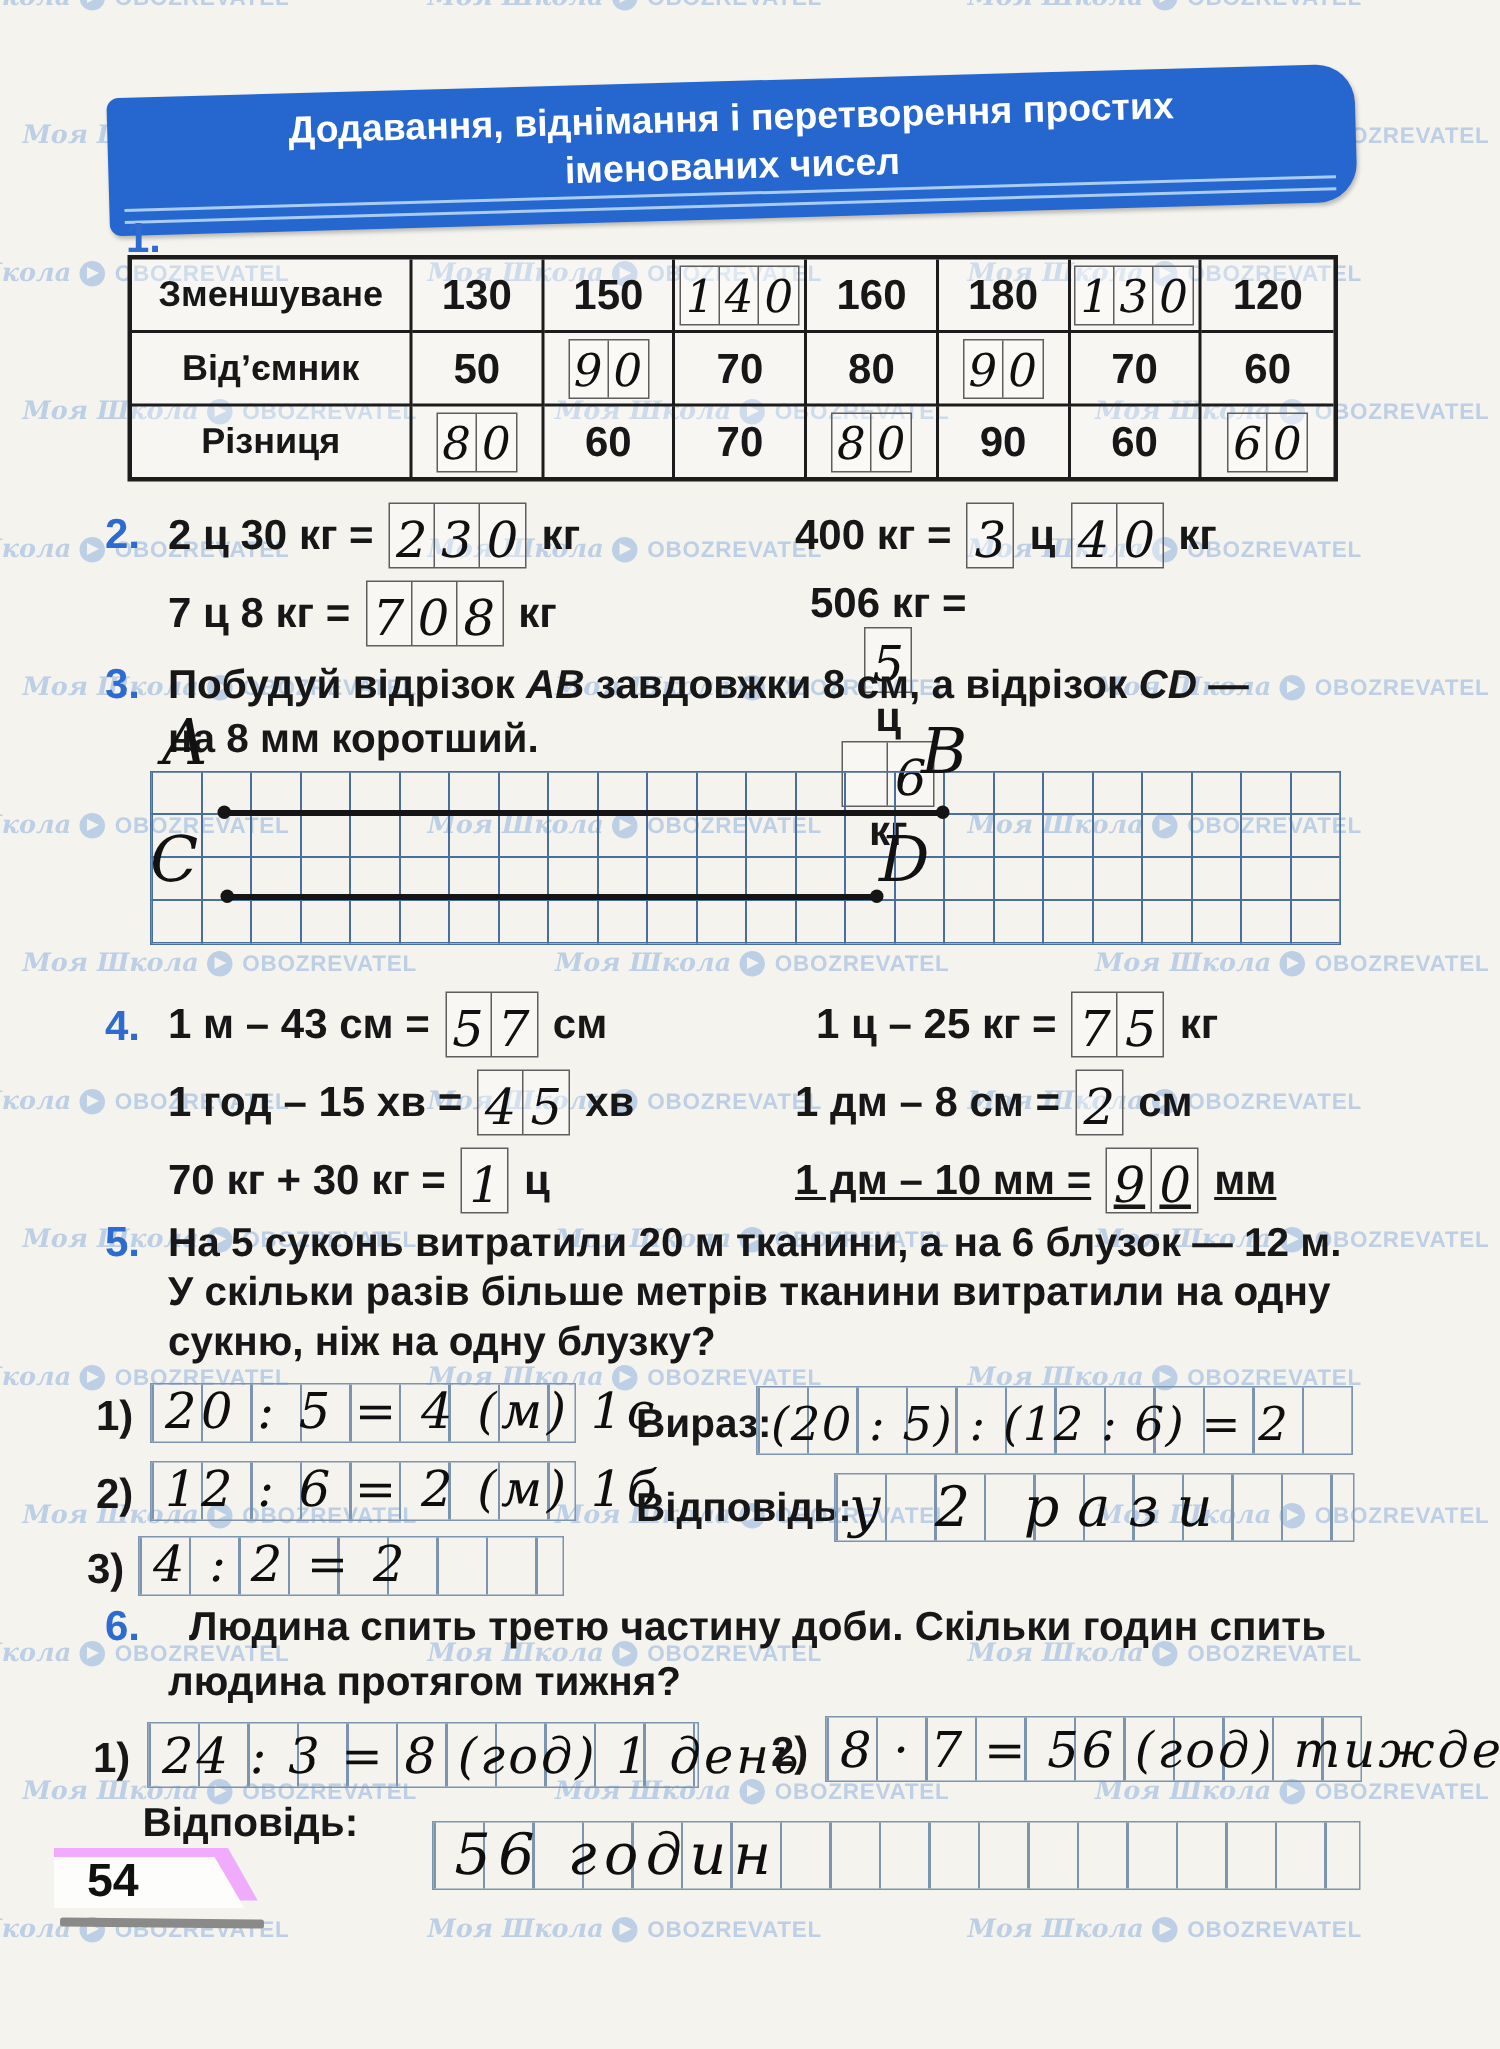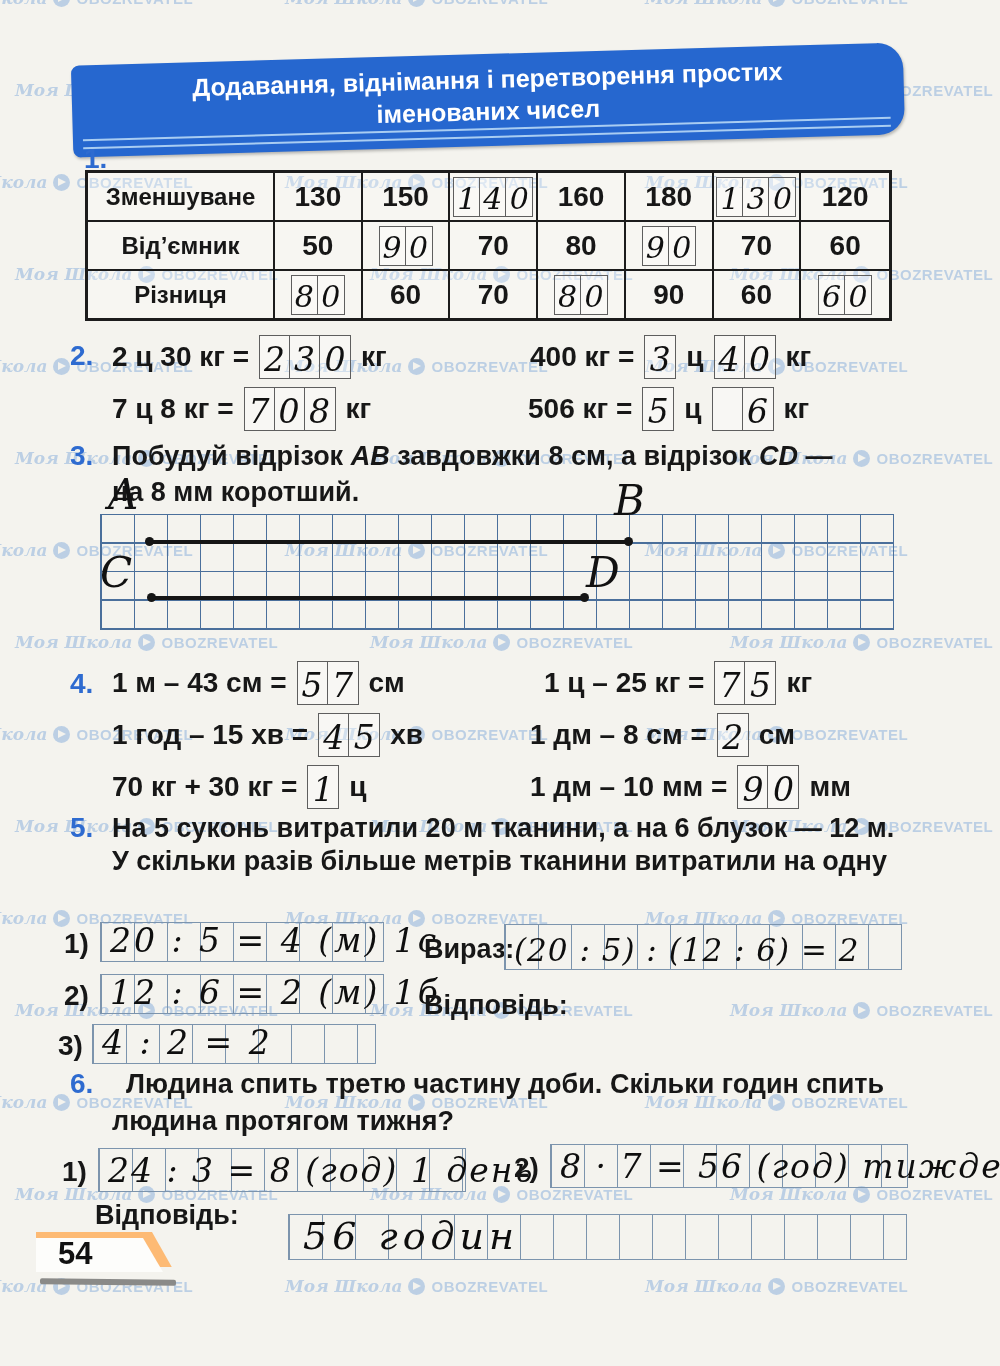--- a/index.html
+++ b/index.html
@@ -55,21 +55,21 @@
   .seg::before,.seg::after{content:"";position:absolute;top:-3px;width:9px;height:9px;border-radius:50%;background:#151515;}
   .seg::before{left:-3px;} .seg::after{right:-3px;}
   .seglabel{position:absolute;font-family:"DejaVu Serif",serif;font-style:italic;font-size:42px;color:#111;line-height:1;}
   
   .strip{position:absolute;border:1.6px solid #7c94ad;background:repeating-linear-gradient(90deg,#7c94ad 0 1.4px,transparent 1.4px 33px);}
   .hw{font-family:"DejaVu Serif",serif;font-style:italic;color:#0e0e0e;white-space:nowrap;}
   .strip .hw{position:absolute;left:9px;bottom:1px;font-size:33px;letter-spacing:3px;}
   .steplabel{position:absolute;font-weight:700;font-size:28px;}
   .anslabel{position:absolute;font-weight:700;font-size:27px;}
   
-  .badge{position:absolute;left:36px;top:1232px;width:142px;height:35px;background:#fdba74;
+  .badge{position:absolute;left:36px;top:1232px;width:142px;height:35px;background:#f0abfc;
     clip-path:polygon(0 0,116px 0,142px 46px,0 46px);}
   .badge-inner{position:absolute;left:0;top:6px;width:130px;height:34px;background:#fdfdfb;
     clip-path:polygon(0 0,107px 0,127px 34px,0 34px);}
   .pagenum{position:absolute;left:22px;top:4px;font-weight:700;font-size:31px;color:#111;}
   .badge-shadow{position:absolute;left:40px;top:1279px;width:136px;height:6px;background:#8a8a88;transform:rotate(.6deg);border-radius:2px;}
 </style>
 </head>
 <body>
 
 <div class="page">
@@ -427,21 +427,21 @@
       <span class="hwbox boxdigits">
           <span class="d">3</span>
         </span>
       <span>ц</span>
       <span class="hwbox boxdigits">
           <span class="d">4</span>
           <span class="d">0</span>
         </span>
       <span>кг</span>
     </div>
-    <div class="eq" style="left:528px;top:386px;">
+    <div class="eq" style="left:540px;top:386px;flex-direction:column;">
       <span>506 кг =</span>
       <span class="hwbox boxdigits">
           <span class="d">5</span>
         </span>
       <span>ц</span>
       <span class="hwbox boxdigits">
           <span class="d"></span>
           <span class="d">6</span>
         </span>
       <span>кг</span>
@@ -493,51 +493,55 @@
         </span>
       <span>кг</span>
     </div>
     <div class="eq" style="left:530px;top:712px;">
       <span>1 дм – 8 см =</span>
       <span class="hwbox boxdigits">
           <span class="d">2</span>
         </span>
       <span>см</span>
     </div>
-    <div class="eq" style="left:530px;top:764px;">
+    <div class="eq" style="left:530px;top:764px;text-decoration:underline;">
       <span>1 дм – 10 мм =</span>
       <span class="hwbox boxdigits">
           <span class="d">9</span>
           <span class="d">0</span>
         </span>
       <span>мм</span>
     </div>
 
     <div class="exnum" style="left:70px;top:812px;">5.</div>
     <div class="ptextline" style="left:112px;top:812px;">На 5 суконь витратили 20 м тканини, а на 6 блузок — 12 м.</div>
     <div class="ptextline" style="left:112px;top:845px;">У скільки разів більше метрів тканини витратили на одну</div>
+    <div class="ptextline" style="left:112px;top:878px;">сукню, ніж на одну блузку?</div>
 
     <div class="steplabel" style="left:64px;top:928px;">1)</div>
     <div class="strip" style="left:100px;top:922px;width:282px;height:38px;">
       <span class="hw">20 : 5 = 4 (м) 1с</span>
     </div>
     <div class="steplabel" style="left:64px;top:980px;">2)</div>
     <div class="strip" style="left:100px;top:974px;width:282px;height:38px;">
       <span class="hw">12 : 6 = 2 (м) 1б</span>
     </div>
     <div class="steplabel" style="left:58px;top:1030px;">3)</div>
     <div class="strip" style="left:92px;top:1024px;width:282px;height:38px;">
       <span class="hw">4 : 2 = 2</span>
     </div>
 
     <div class="anslabel" style="left:424px;top:934px;">Вираз:</div>
     <div class="strip" style="left:504px;top:924px;width:396px;height:44px;">
       <span class="hw" style="font-size:31px;letter-spacing:1px;">(20 : 5) : (12 : 6) = 2</span>
     </div>
     <div class="anslabel" style="left:424px;top:990px;">Відповідь:</div>
+    <div class="strip" style="left:556px;top:982px;width:345px;height:44px;">
+      <span class="hw" style="font-size:37px;letter-spacing:12px;">у 2 рази</span>
+    </div>
 
     <div class="exnum" style="left:70px;top:1068px;">6.</div>
     <div class="ptextline" style="left:126px;top:1068px;">Людина спить третю частину доби. Скільки годин спить</div>
     <div class="ptextline" style="left:112px;top:1105px;">людина протягом тижня?</div>
 
     <div class="steplabel" style="left:62px;top:1156px;">1)</div>
     <div class="strip" style="left:98px;top:1148px;width:366px;height:42px;">
       <span class="hw" style="letter-spacing:2px;">24 : 3 = 8 (год) 1 день</span>
     </div>
     <div class="steplabel" style="left:514px;top:1152px;">2)</div>

